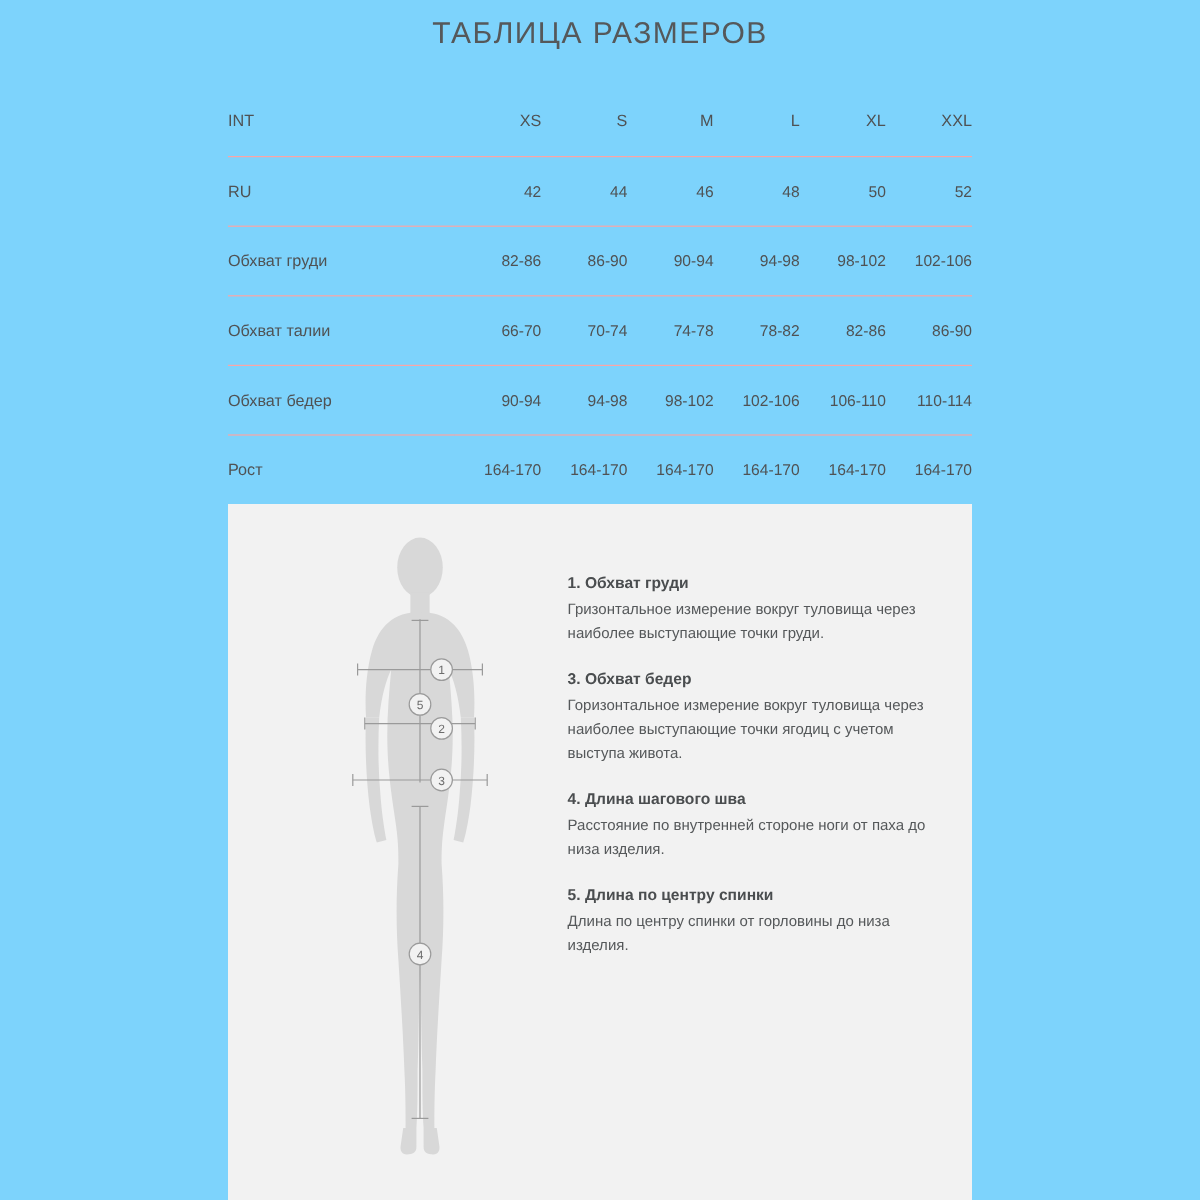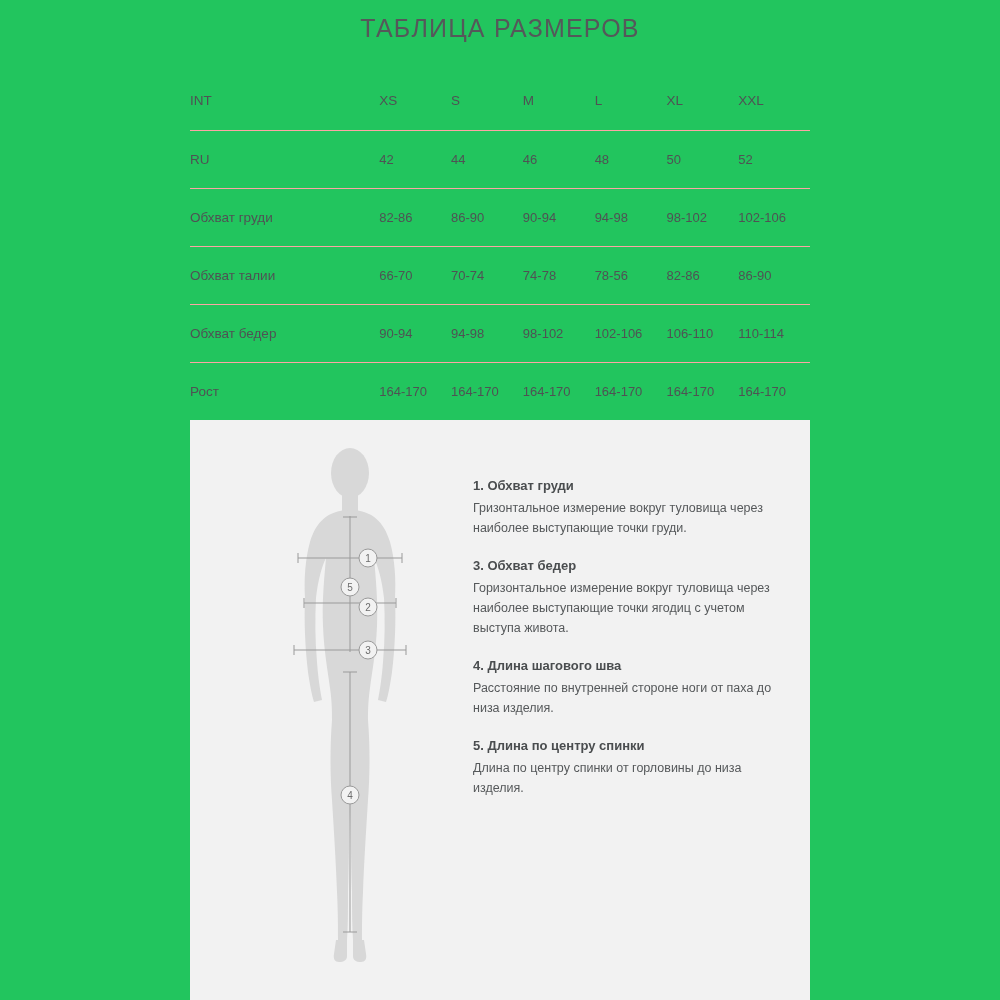--- a/index.html
+++ b/index.html
@@ -6,21 +6,21 @@
   html, body {
     margin: 0; padding: 0;
     width: 1000px; height: 1000px;
     background: #ffffff;
     font-family: "Liberation Sans", sans-serif;
     color: #4a4a4a;
   }
   #page {
     position: relative;
     width: 1000px; height: 1000px;
-    background: #22c55e;
+    background: #7dd3fc;
     overflow: hidden;
   }
   
   .title {
     position: absolute;
     left: 0; top: 14px;
     width: 1000px;
     text-align: center;
     font-size: 25px;
     letter-spacing: 1.2px;
@@ -43,21 +43,21 @@
     border-bottom: 1px solid #fca5a5;
   }
   .size-table tr:last-child td { border-bottom: none; }
   .size-table td.label {
     text-align: left;
     width: 190px;
     font-size: 13.5px;
     color: #4f5254;
   }
   .size-table td.val {
-    text-align: left;
+    text-align: right;
     width: 72px;
     font-size: 13px;
     color: #4f5254;
   }
   .size-table tr.head td { font-size: 13.5px; }
   
   .panel {
     position: absolute;
     left: 190px; top: 420px;
     width: 620px; height: 580px;
@@ -125,21 +125,21 @@
         <td class="val">90-94</td>
         <td class="val">94-98</td>
         <td class="val">98-102</td>
         <td class="val">102-106</td>
       </tr>
       <tr>
         <td class="label">Обхват талии</td>
         <td class="val">66-70</td>
         <td class="val">70-74</td>
         <td class="val">74-78</td>
-        <td class="val">78-56</td>
+        <td class="val">78-82</td>
         <td class="val">82-86</td>
         <td class="val">86-90</td>
       </tr>
       <tr>
         <td class="label">Обхват бедер</td>
         <td class="val">90-94</td>
         <td class="val">94-98</td>
         <td class="val">98-102</td>
         <td class="val">102-106</td>
         <td class="val">106-110</td>

